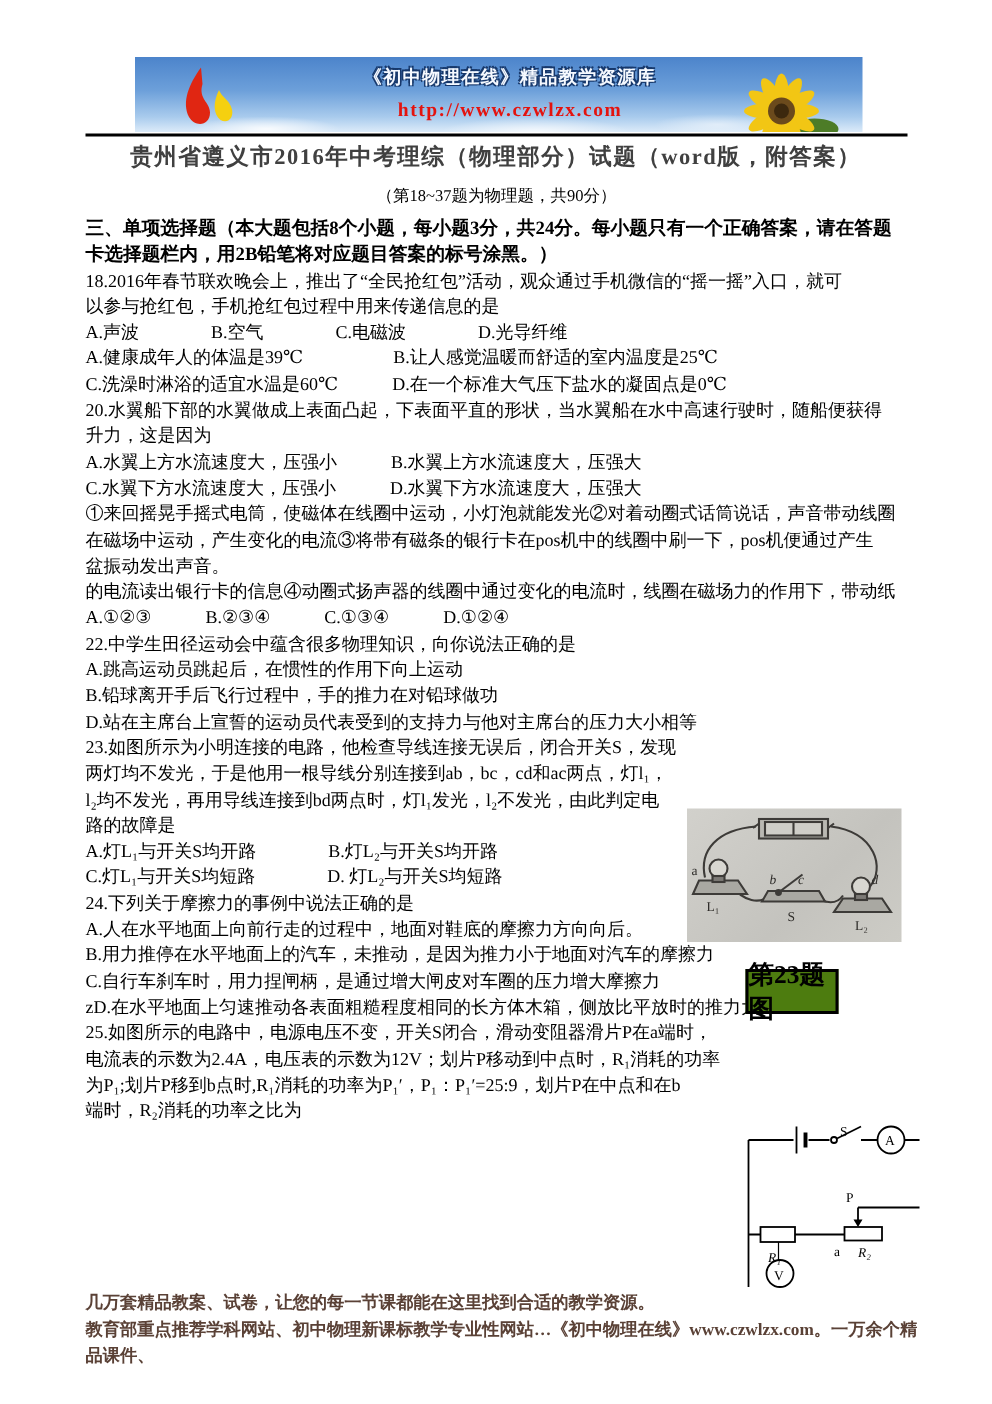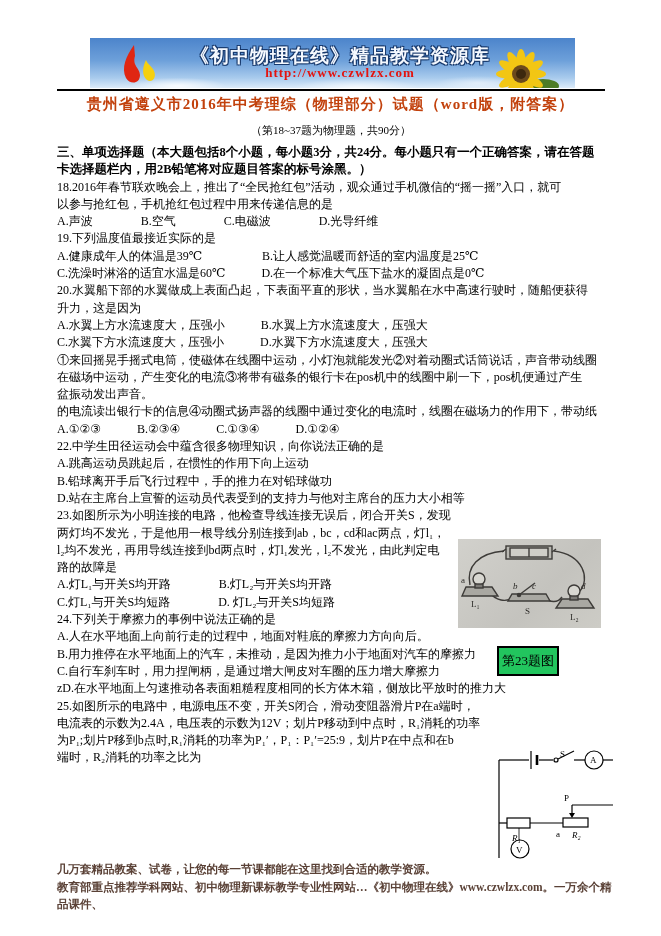--- a/index.html
+++ b/index.html
@@ -7,45 +7,45 @@
         font-family:"Liberation Serif","DejaVu Serif",serif;color:#000;}
 
   
   .banner{position:absolute;left:90px;top:38px;width:485px;height:50px;overflow:hidden;
     background:
       radial-gradient(ellipse 70px 12px at 18% 96%, rgba(255,255,255,.85), rgba(255,255,255,0) 70%),
       radial-gradient(ellipse 90px 14px at 55% 100%, rgba(255,255,255,.75), rgba(255,255,255,0) 70%),
       radial-gradient(ellipse 60px 10px at 80% 90%, rgba(255,255,255,.5), rgba(255,255,255,0) 70%),
       linear-gradient(180deg,#4c84cb 0%,#6da0da 45%,#a9cbed 80%,#dcebf9 100%);}
   .banner-title{position:absolute;left:100px;top:5px;width:300px;text-align:center;
-    font-size:19px;font-weight:bold;color:#f5f9ff;letter-spacing:1px;
+    font-size:12px;font-weight:bold;color:#f5f9ff;letter-spacing:1px;
     text-shadow:1px 1px 0 #17386b,-1px -1px 0 #17386b,1px -1px 0 #17386b,-1px 1px 0 #17386b;}
   .banner-url{position:absolute;left:120px;top:27px;width:260px;text-align:center;
     font-family:Liberation Serif, serif;
     font-size:13px;font-weight:bold;color:#e4130e;letter-spacing:1px;}
   .logo{position:absolute;left:28px;top:6px;}
   .sunflower{position:absolute;right:10px;top:10px;}
   .banner-rule{position:absolute;left:57px;top:89px;width:548px;height:2px;background:#000;}
 
   
   .doc-title{position:absolute;left:40px;top:95px;width:581px;text-align:center;
-    font-size:15px;font-weight:bold;color:#c2410c;letter-spacing:1px;}
+    font-size:15px;font-weight:bold;color:#404040;letter-spacing:1px;}
   .doc-subtitle{position:absolute;left:57px;top:123px;width:548px;text-align:center;font-size:11px;}
 
   
   .content{position:absolute;left:57px;top:144px;width:560px;}
   .line{height:17.3px;line-height:17.3px;font-size:12px;white-space:nowrap;}
   .line.bold{font-weight:bold;font-size:12.5px;}
 
   
   .q23-photo{position:absolute;left:458px;top:539px;width:143px;height:89px;
     background:linear-gradient(135deg,#d2d1cc,#c4c3be 60%,#cdccc6);}
   .q23-caption{position:absolute;left:497px;top:646px;width:58px;height:26px;
     border:2px solid #000;display:flex;align-items:center;justify-content:center;
-    font-size:13px;font-weight:normal;background:#22c55e;}
+    font-size:17px;font-weight:bold;background:#4d7c0f;}
   .q25-circuit{position:absolute;left:490px;top:746px;width:171px;height:118px;}
 
   
   .footer{position:absolute;left:57px;top:861px;width:560px;color:#5a4136;
     font-size:11.5px;line-height:17.5px;font-weight:bold;}
 
   svg text{font-family:"Liberation Serif","DejaVu Serif",serif;}
 </style>
 </head>
 <body>
@@ -85,21 +85,20 @@
 
   <div class="doc-title">贵州省遵义市2016年中考理综（物理部分）试题（word版，附答案）</div>
   <div class="doc-subtitle">（第18~37题为物理题，共90分）</div>
 
   <div class="content">
       <div class="line bold">三、单项选择题（本大题包括8个小题，每小题3分，共24分。每小题只有一个正确答案，请在答题</div>
       <div class="line bold">卡选择题栏内，用2B铅笔将对应题目答案的标号涂黑。）</div>
       <div class="line">18.2016年春节联欢晚会上，推出了“全民抢红包”活动，观众通过手机微信的“摇一摇”入口，就可</div>
       <div class="line">以参与抢红包，手机抢红包过程中用来传递信息的是</div>
       <div class="line">A.声波　　　　B.空气　　　　C.电磁波　　　　D.光导纤维</div>
-      <div class="line">19.下列温度值最接近实际的是</div>
       <div class="line">A.健康成年人的体温是39℃　　　　　B.让人感觉温暖而舒适的室内温度是25℃</div>
       <div class="line">C.洗澡时淋浴的适宜水温是60℃　　　D.在一个标准大气压下盐水的凝固点是0℃</div>
       <div class="line">20.水翼船下部的水翼做成上表面凸起，下表面平直的形状，当水翼船在水中高速行驶时，随船便获得</div>
       <div class="line">升力，这是因为</div>
       <div class="line">A.水翼上方水流速度大，压强小　　　B.水翼上方水流速度大，压强大</div>
       <div class="line">C.水翼下方水流速度大，压强小　　　D.水翼下方水流速度大，压强大</div>
       <div class="line">①来回摇晃手摇式电筒，使磁体在线圈中运动，小灯泡就能发光②对着动圈式话筒说话，声音带动线圈</div>
       <div class="line">在磁场中运动，产生变化的电流③将带有磁条的银行卡在pos机中的线圈中刷一下，pos机便通过产生</div>
       <div class="line">盆振动发出声音。</div>
       <div class="line">的电流读出银行卡的信息④动圈式扬声器的线圈中通过变化的电流时，线圈在磁场力的作用下，带动纸</div>

